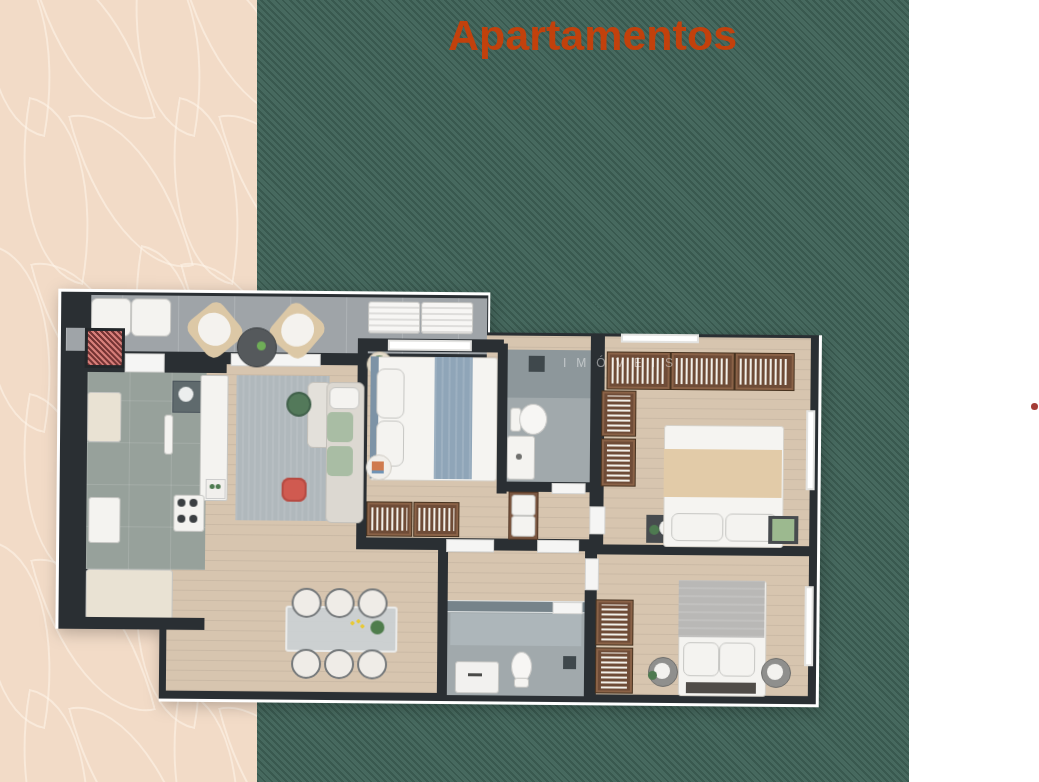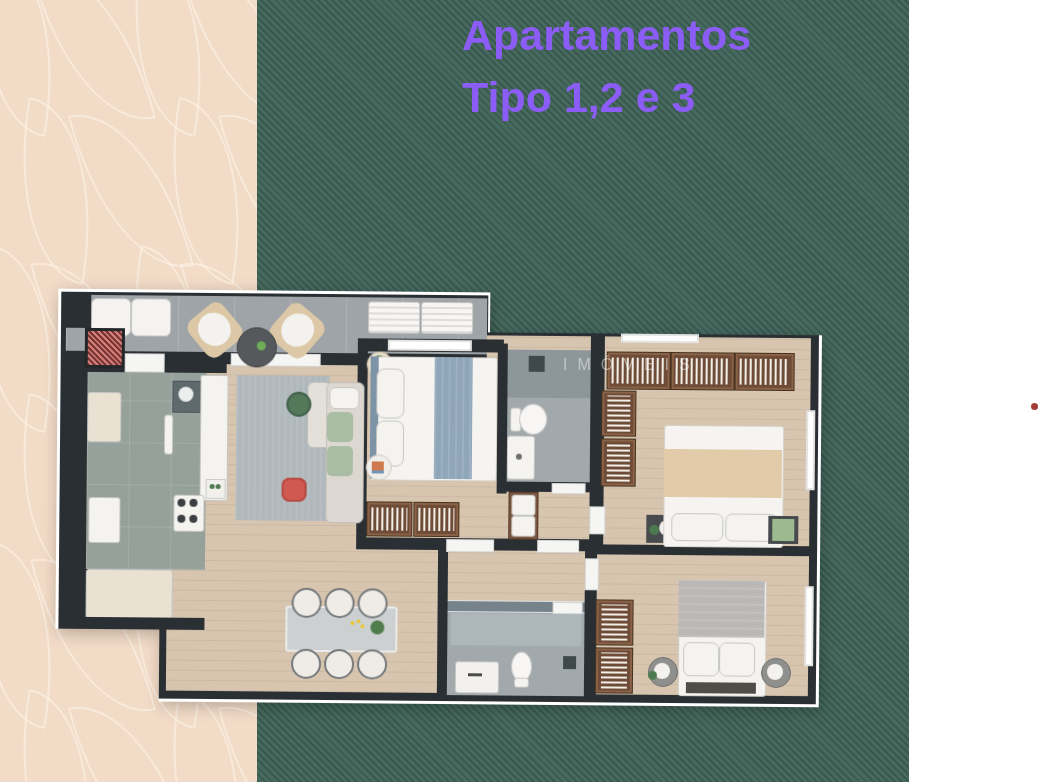--- a/index.html
+++ b/index.html
@@ -8,29 +8,29 @@
   
   .left-panel{position:absolute;left:0;top:0;width:257px;height:782px;background:#f2dbc7;overflow:hidden}
   .leaf{position:absolute;width:82px;height:172px;border:2px solid rgba(255,246,235,.55);
         border-radius:0 100% 0 100%}
   .green-panel{position:absolute;left:257px;top:0;width:652px;height:782px;background:#3f6358;overflow:hidden}
   .green-stripes{position:absolute;inset:0;
         background:repeating-linear-gradient(45deg,rgba(0,0,0,.10) 0 2px,rgba(255,255,255,.04) 2px 5px)}
   .right-panel{position:absolute;left:909px;top:0;width:130px;height:782px;background:#ffffff}
   .accent-dot{position:absolute;left:1031px;top:403px;width:7px;height:7px;border-radius:50%;background:#a43c36}
   
-  .title{position:absolute;left:462px;top:4px;color:#8b5cf6;font-weight:600;font-size:43px;line-height:62px}
+  .title{position:absolute;left:448px;top:4px;color:#c2410c;font-weight:600;font-size:43px;line-height:62px}
   .title .area{font-weight:800;font-size:51px;line-height:66px;letter-spacing:1px}
   
   .watermark{position:absolute;left:521px;top:352px;color:rgba(255,255,255,.5);z-index:40}
   .wm-row{display:flex;align-items:center;gap:6px}
   .wm-logo{display:flex;flex-direction:column;gap:4px}
   .wm-logo i{display:block;width:20px;height:5px;background:rgba(255,255,255,.5);border-radius:1px}
   .wm-brand{font-size:44px;font-weight:400;letter-spacing:7px}
-  .wm-tag{font-size:16px;letter-spacing:10px;margin:4px 0 0 42px;color:rgba(255,255,255,.45)}
+  .wm-tag{font-size:12px;letter-spacing:10px;margin:4px 0 0 42px;color:rgba(255,255,255,.45)}
   
   .plan{position:absolute;left:58px;top:289px;width:764px;height:412px;transform:rotate(.5deg);
         transform-origin:40px 40px;filter:drop-shadow(2px 4px 8px rgba(0,0,0,.25))}
   .plan-outer{position:absolute;inset:0;background:#fff;
         clip-path:polygon(0 0,432px 0,432px 40px,764px 40px,764px 412px,104px 412px,104px 340px,0 340px)}
   .plan-inner{position:absolute;left:3px;top:3px;width:758px;height:406px;background:#2a2f33;
         clip-path:polygon(0 0,427px 0,427px 37px,758px 37px,758px 406px,101px 406px,101px 337px,0 337px)}
   .f{position:absolute}
   .wood{background:#d7c5af;background-image:repeating-linear-gradient(0deg,rgba(0,0,0,.06) 0 1px,rgba(0,0,0,0) 1px 10px)}
   .tile{background:#9fa4a8;background-image:repeating-linear-gradient(90deg,rgba(255,255,255,.16) 0 1px,rgba(0,0,0,0) 1px 56px)}
@@ -82,21 +82,20 @@
 
 <div class="green-panel">
   <div class="green-stripes"></div>
 </div>
 
 <div class="right-panel"></div>
 <div class="accent-dot"></div>
 
 <div class="title">
   <div>Apartamentos</div>
-  <div>Tipo 1,2 e 3</div>
 </div>
 
 <div class="plan">
  <div class="plan-outer"></div>
  <div class="plan-inner">
 
   <div class="f wood" style="left:146px;top:40px;width:604px;height:212px"></div>
   <div class="f wood" style="left:108px;top:250px;width:642px;height:148px"></div>
   <div class="f tile" style="left:5px;top:3px;width:421px;height:56px"></div>
   <div class="f ktile" style="left:27px;top:80px;width:119px;height:197px"></div>

